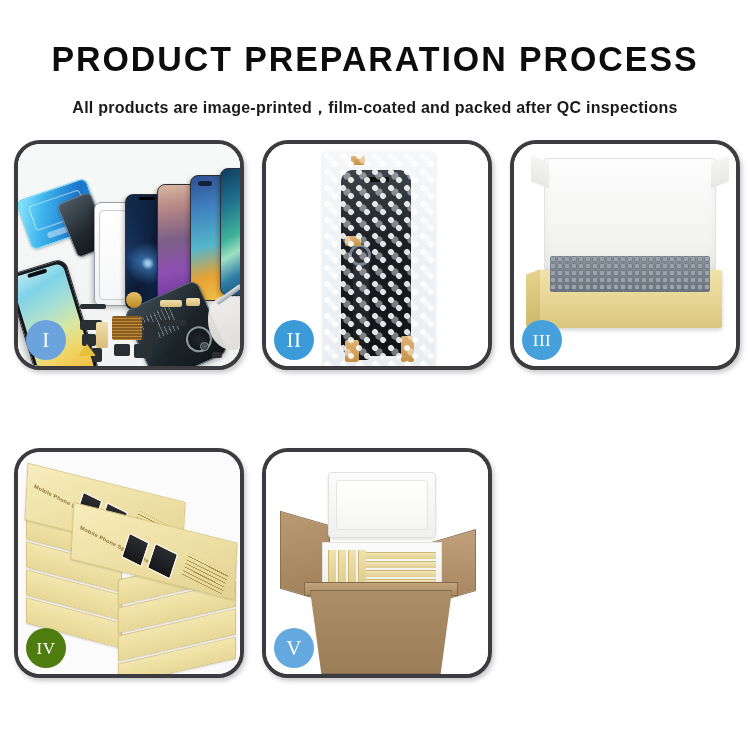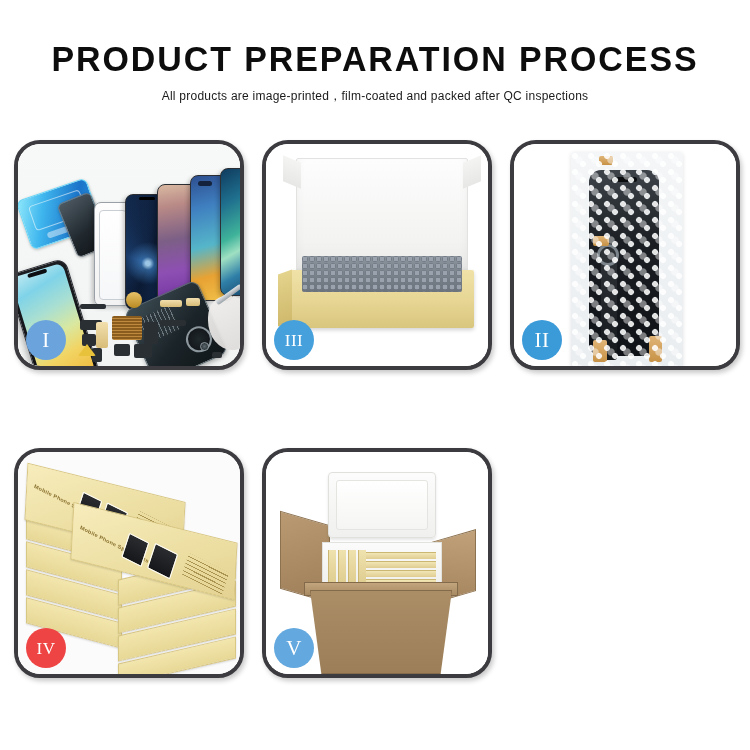--- a/index.html
+++ b/index.html
@@ -24,24 +24,24 @@
     padding-top: 40px;
     font-family: "Liberation Sans", sans-serif;
     font-size: 35px;
     font-weight: bold;
     letter-spacing: 2.0px;
     color: #0d0d0d;
     line-height: 38px;
     transform: scaleX(0.97);
   }
   .subtitle {
-    margin: 0;
+    margin: 12px;
     padding-top: 9px;
-    font-size: 12px;
-    font-weight: normal;
+    font-size: 16px;
+    font-weight: bold;
     color: #1a1a1a;
     letter-spacing: 0.25px;
     line-height: 18px;
   }
 
   
   .grid {
     position: absolute;
     top: 140px; left: 14px;
     width: 726px; height: 545px;
@@ -479,34 +479,20 @@
           <div class="tool"></div>
         </div>
       </div>
       <div class="badge" style="background:#6ba3dd">
         <span>I</span>
       </div>
     </div>
 
     <div class="panel">
       <div class="panel-stage">
-        <div class="p3-bg"></div>
-        <div class="lid"></div>
-        <div class="boxtray">
-          <div class="innerfoam"></div>
-          <div class="leftflap"></div>
-        </div>
-      </div>
-      <div class="badge sm" style="background:#45a0db">
-        <span>III</span>
-      </div>
-    </div>
-
-    <div class="panel">
-      <div class="panel-stage">
         <div class="p2-bg"></div>
         <div class="bubblepack">
           <div class="inner-screen"></div>
           <div class="flexcable"></div>
           <div class="coil"></div>
           <div class="tapes">
             <div class="tape" style="left:28px; top:4px;   width:14px; height:9px;"></div>
             <div class="tape" style="left:22px; top:84px;  width:16px; height:10px;"></div>
             <div class="tape" style="left:22px; top:188px; width:14px; height:22px;"></div>
             <div class="tape" style="left:78px; top:184px; width:13px; height:26px;"></div>
@@ -515,20 +501,34 @@
           <div class="bubbles2"></div>
         </div>
       </div>
       <div class="badge" style="background:#3b9ad8">
         <span>II</span>
       </div>
     </div>
 
     <div class="panel">
       <div class="panel-stage">
+        <div class="p3-bg"></div>
+        <div class="lid"></div>
+        <div class="boxtray">
+          <div class="innerfoam"></div>
+          <div class="leftflap"></div>
+        </div>
+      </div>
+      <div class="badge sm" style="background:#45a0db">
+        <span>III</span>
+      </div>
+    </div>
+
+    <div class="panel">
+      <div class="panel-stage">
         <div class="p4-bg"></div>
         <div class="stack">
 
           <div class="sbox" style="left:0px;  top:56px;  width:96px; height:26px; transform:skewY(15deg);"></div>
           <div class="sbox" style="left:0px;  top:84px;  width:96px; height:26px; transform:skewY(15deg);"></div>
           <div class="sbox" style="left:0px;  top:112px; width:96px; height:26px; transform:skewY(15deg);"></div>
           <div class="sbox" style="left:0px;  top:140px; width:96px; height:26px; transform:skewY(15deg);"></div>
 
           <div class="sbox" style="left:92px; top:96px;  width:118px; height:26px; transform:skewY(-13deg);"></div>
           <div class="sbox" style="left:92px; top:124px; width:118px; height:26px; transform:skewY(-13deg);"></div>
@@ -546,21 +546,21 @@
           <div class="sbox" style="left:46px; top:52px; width:164px; height:58px; transform:skewY(14deg) skewX(-3deg);">
             <div class="top"></div>
             <div class="boxlabel" style="left:6px; top:28px; transform:rotate(14deg);">Mobile Phone Spare Parts</div>
             <div class="thumb" style="left:52px; top:18px; width:21px; height:27px; transform:rotate(14deg);"></div>
             <div class="thumb" style="left:78px; top:22px; width:24px; height:28px; transform:rotate(14deg);"></div>
             <div class="speclines" style="left:112px; top:26px; transform:rotate(14deg);"></div>
           </div>
 
         </div>
       </div>
-      <div class="badge sm" style="background:#ef4444">
+      <div class="badge sm" style="background:#4d7c0f">
         <span>IV</span>
       </div>
     </div>
 
     <div class="panel">
       <div class="panel-stage">
         <div class="p5-bg"></div>
         <div class="flap-l"></div>
         <div class="flap-r"></div>
         <div class="foam-liner"></div>

